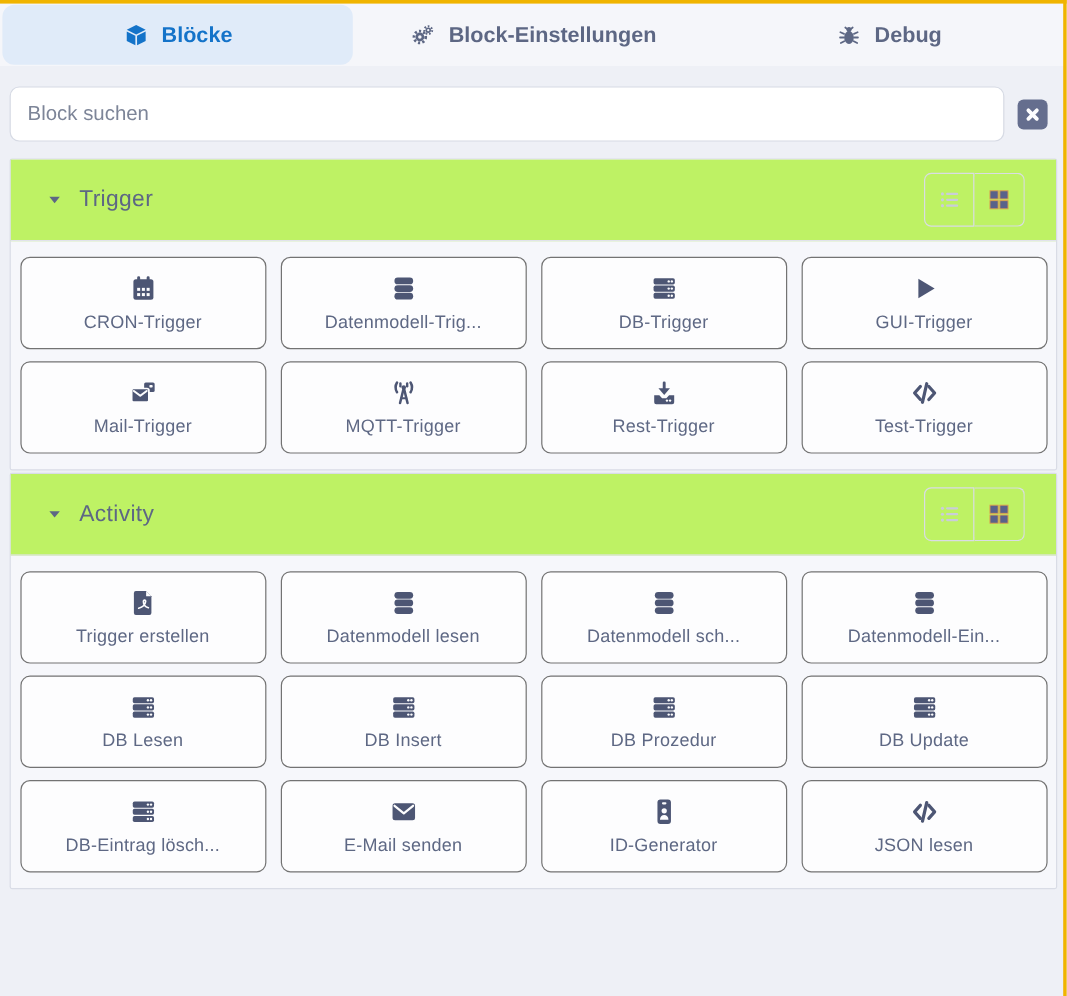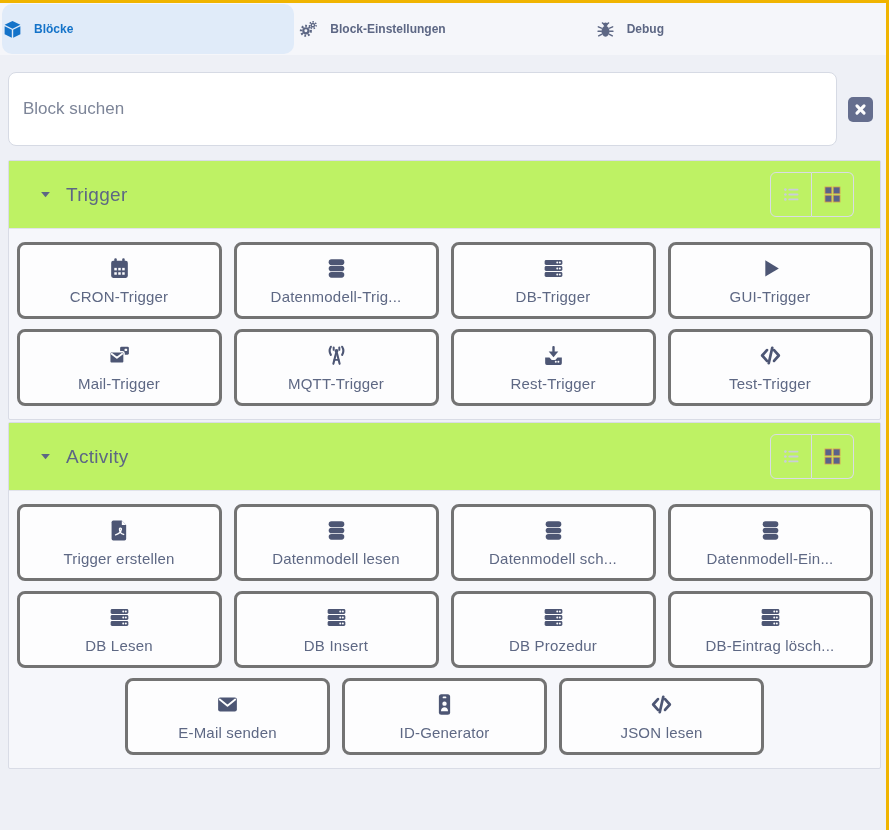--- a/index.html
+++ b/index.html
@@ -7,49 +7,49 @@
     width:889px;height:830px;overflow:hidden;position:relative;
     background:#eef0f6;font-family:"Liberation Sans",sans-serif;
     -webkit-font-smoothing:antialiased;
   }
   svg{display:block;width:100%;height:100%}
   .accent-top{position:absolute;top:0;left:0;width:100%;height:3px;background:#f0b400;z-index:9}
   .accent-right{position:absolute;top:0;right:0;width:3px;height:100%;background:#f0b400;z-index:9}
 
   
   .tab-bar{display:flex;background:#f5f6fa;padding-top:3px;height:52px}
-  .tab{flex:1;display:flex;align-items:center;justify-content:flex-start;gap:11px;
-    color:#5d6784;font-size:12px;font-weight:600;border-radius:10px;margin:1px 2px;cursor:pointer}
+  .tab{flex:1;display:flex;align-items:center;justify-content:center;gap:11px;
+    color:#5d6784;font-size:18px;font-weight:600;border-radius:10px;margin:1px 2px;cursor:pointer}
   .tab.active{background:#e0ebf9;color:#1473c9;font-weight:700}
   .tab-icon{width:21px;height:21px;flex:0 0 auto}
 
   
   .search-row{display:flex;align-items:center;margin:17px 16px 14px 8px}
   .search-input{flex:1;height:42px;border:1px solid #d6dae4;border-radius:8px;background:#ffffff;
-    padding:15px 14px;font-size:17px;color:#3c4257;outline:none;font-family:inherit}
+    padding:1px 14px;font-size:17px;color:#3c4257;outline:none;font-family:inherit}
   .search-input::placeholder{color:#7d8598}
   .clear-btn{width:25px;height:25px;margin-left:11px;background:#656e8e;border:none;border-radius:5px;
     padding:4px;cursor:pointer;flex:0 0 auto}
 
   
   .section{margin:0 8px 2px 8px;border:1px solid #d9dce6;background:#f6f7fb;border-radius:2px}
   .section-header{height:67px;background:#bef264;border-bottom:1px solid #e1e3eb;
     display:flex;align-items:center;padding:0 26px 0 29px}
   .caret{width:15px;height:15px;color:#5d6784;margin-right:13px;cursor:pointer;flex:0 0 auto}
   .section-title{font-size:19px;color:#5d6784;letter-spacing:.3px}
   .view-toggle{margin-left:auto;display:flex}
   .vt-btn{width:42px;height:45px;background:transparent;border:1px solid #d9dce4;padding:10px;cursor:pointer}
   .vt-btn:first-child{border-radius:6px 0 0 6px}
   .vt-btn:last-child{border-radius:0 6px 6px 0;border-left:none}
   .vt-btn .ic{display:block;width:21px;height:21px}
   .ic-list{color:#c9cdd9}
   .ic-grid{color:#59628a}
 
   .section-body{display:flex;flex-wrap:wrap;justify-content:center;gap:10px 12px;padding:13px 6px}
-  .card{width:205px;height:77px;background:#fdfdfe;border:3px solid #737373;border-radius:8px;
+  .card{width:205px;height:77px;background:#fdfdfe;border:1px solid #737373;border-radius:8px;
     display:flex;flex-direction:column;align-items:center;justify-content:center;gap:7px;cursor:grab;box-sizing:border-box}
   .card-icon{width:25px;height:25px;color:#4d5674;flex:0 0 auto}
   .card-label{font-size:15px;color:#5e6884;max-width:192px;white-space:nowrap;overflow:hidden;letter-spacing:.2px}
   .section[data-sec-index="0"] .card:nth-child(n+9){width:238px}
 </style>
 </head>
 <body>
 
 <div class="accent-top"></div>
 <div class="accent-right"></div>
@@ -396,20 +396,38 @@
                 <circle cx="15.6" cy="12" r="0.95"></circle>
                 <circle cx="18.1" cy="12" r="0.95"></circle>
                 <circle cx="15.6" cy="17.75" r="0.95"></circle>
                 <circle cx="18.1" cy="17.75" r="0.95"></circle>
               </g>
             </svg>
           </span>
     <span class="card-label">DB Prozedur</span>
   </div>
 
+  <div class="card">
+    <span class="card-icon">
+            <svg viewBox="0 0 24 24" fill="currentColor">
+              <rect x="3.5" y="3.8" width="17" height="4.9" rx="1.4"></rect>
+              <rect x="3.5" y="9.55" width="17" height="4.9" rx="1.4"></rect>
+              <rect x="3.5" y="15.3" width="17" height="4.9" rx="1.4"></rect>
+              <g fill="#fdfdfe">
+                <circle cx="15.6" cy="6.25" r="0.95"></circle>
+                <circle cx="18.1" cy="6.25" r="0.95"></circle>
+                <circle cx="15.6" cy="12" r="0.95"></circle>
+                <circle cx="18.1" cy="12" r="0.95"></circle>
+                <circle cx="15.6" cy="17.75" r="0.95"></circle>
+                <circle cx="18.1" cy="17.75" r="0.95"></circle>
+              </g>
+            </svg>
+          </span>
+    <span class="card-label">DB Update</span>
+  </div>
 
   <div class="card">
     <span class="card-icon">
             <svg viewBox="0 0 24 24" fill="currentColor">
               <rect x="3.5" y="3.8" width="17" height="4.9" rx="1.4"></rect>
               <rect x="3.5" y="9.55" width="17" height="4.9" rx="1.4"></rect>
               <rect x="3.5" y="15.3" width="17" height="4.9" rx="1.4"></rect>
               <g fill="#fdfdfe">
                 <circle cx="15.6" cy="6.25" r="0.95"></circle>
                 <circle cx="18.1" cy="6.25" r="0.95"></circle>

